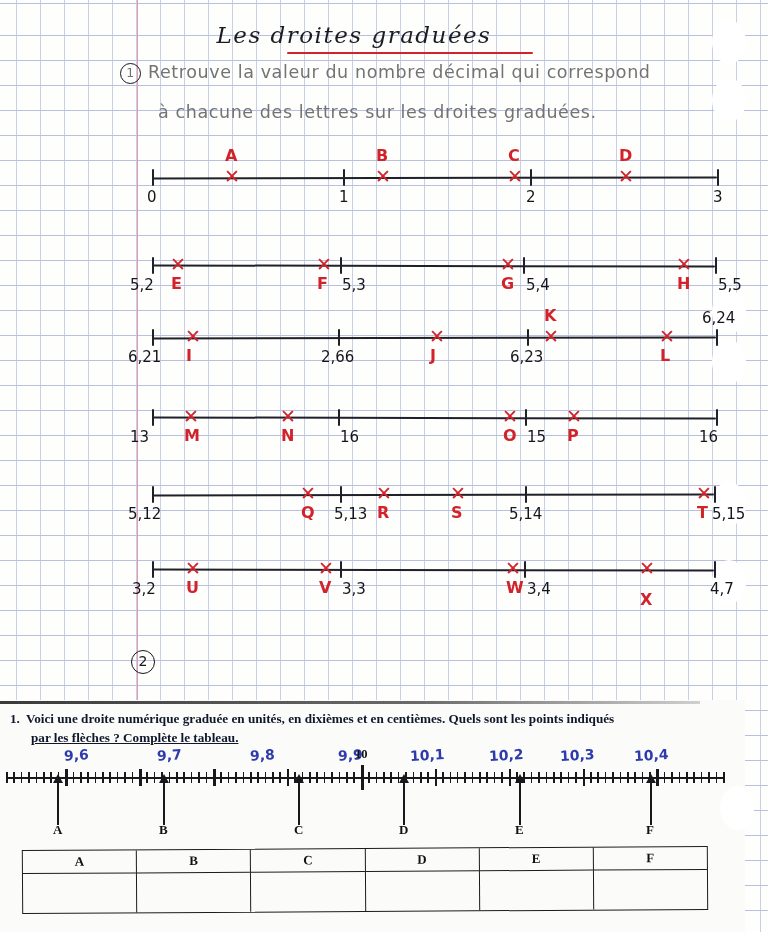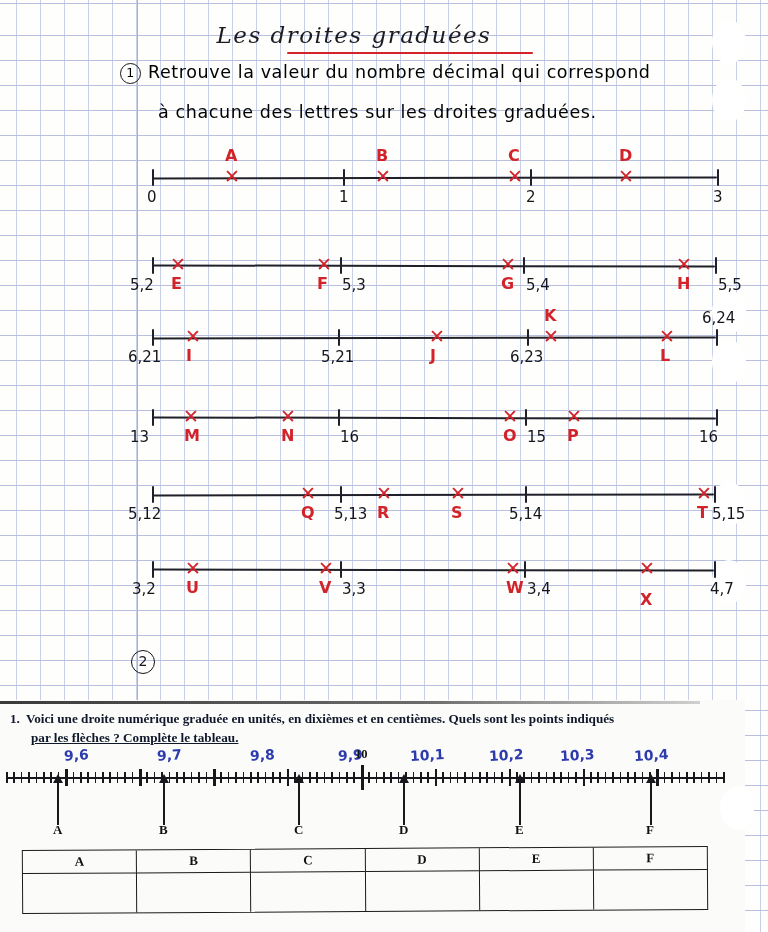--- a/index.html
+++ b/index.html
@@ -52,21 +52,21 @@
     position:absolute;left:0;top:22px;width:708px;text-align:center;
     font-family:"DejaVu Serif",serif;font-style:italic;font-size:23px;
     color:#1b1b22;letter-spacing:1.5px;
   }
   #title-underline{
     position:absolute;left:287px;top:52px;width:246px;height:2.4px;
     background:#d2232a;border-radius:2px;
   }
   .instr{
     position:absolute;font-family:"DejaVu Sans",sans-serif;
-    font-size:17.5px;color:#000000;letter-spacing:.6px;white-space:nowrap;
+    font-size:17.5px;color:#737373;letter-spacing:.6px;white-space:nowrap;
   }
   #instr1{left:120px;top:62px;}
   #instr2{left:158px;top:102px;}
   .circnum{
     display:inline-block;width:19px;height:19px;line-height:18px;
     border:1.6px solid #15151c;border-radius:50%;text-align:center;
     font-size:12.5px;margin-right:7px;vertical-align:1px;
   }
   #q2{
     position:absolute;left:131px;top:650px;
@@ -209,21 +209,21 @@
       <div class="xmark" style="left: 500px;">✕</div>
       <div class="plabel" style="left: 501px; top: 41px;">G</div>
       <div class="xmark" style="left: 676px;">✕</div>
       <div class="plabel" style="left: 677px; top: 41px;">H</div>
     </div>
     <div class="nl" style="top: 305px;">
       <div class="axis" style="left: 152px; width: 564px; transform: rotate(-0.1deg);"></div>
       <div class="tick" style="left: 152px;"></div>
       <div class="tlabel" style="left: 128px;">6,21</div>
       <div class="tick" style="left: 338px;"></div>
-      <div class="tlabel" style="left: 321px;">5,21</div>
+      <div class="tlabel" style="left: 321px;">2,66</div>
       <div class="tick" style="left: 527px;"></div>
       <div class="tlabel" style="left: 510px;">6,23</div>
       <div class="tick" style="left: 716px;"></div>
       <div class="tlabel" style="left: 702px; top: 4px;">6,24</div>
       <div class="xmark" style="left: 185px;">✕</div>
       <div class="plabel" style="left: 186px; top: 41px;">I</div>
       <div class="xmark" style="left: 429px;">✕</div>
       <div class="plabel" style="left: 430px; top: 41px;">J</div>
       <div class="xmark" style="left: 543px;">✕</div>
       <div class="plabel" style="left: 544px; top: 1px;">K</div>

